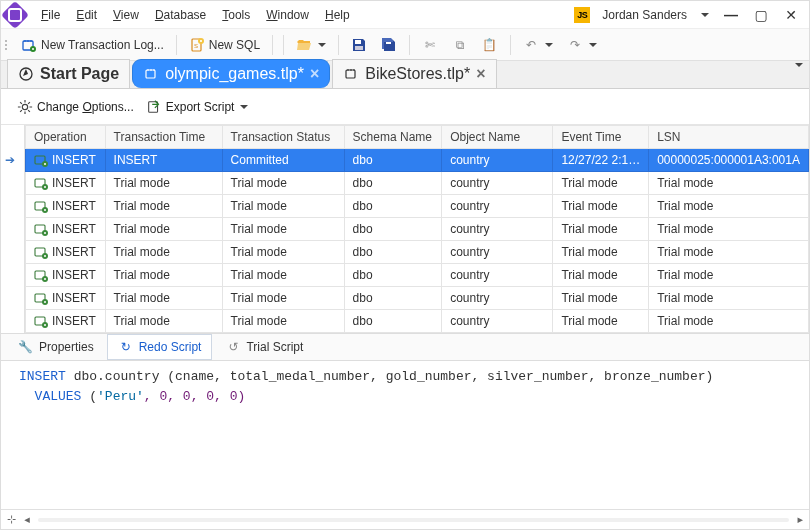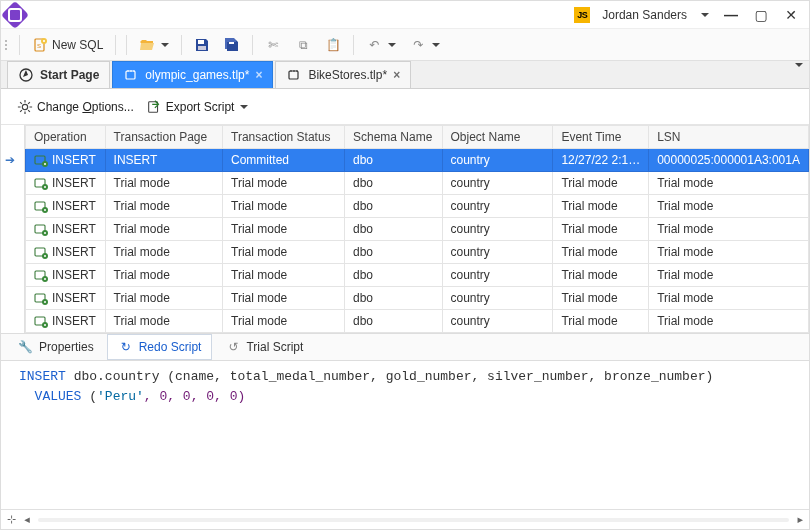--- a/index.html
+++ b/index.html
@@ -98,25 +98,25 @@
     padding-left: 6px;
     gap: 2px;
     position: relative;
   }
   .doc-tab {
     display: flex; align-items: center; gap: 6px;
     padding: 5px 10px;
     background: #f7f7f7;
     border: 1px solid #d0d0d0; border-bottom: none;
     cursor: pointer;
-    font-size: 12px;
+    font-size: 16px;
   }
   .doc-tab.bold-label { font-weight: 600; }
   .doc-tab.active {
-    background: #338dff; color: #fff; border-color: #2a7de0;
+    background: #338dff; color: #fff; border-color: #2a7de0; border-radius: 9px;
   }
   .doc-tab .close-x { font-weight: bold; opacity: 0.7; cursor: pointer; }
   .tabs-overflow {
     position: absolute; right: 6px; top: 6px;
     cursor: pointer;
   }
   
   .subtoolbar {
     display: flex; align-items: center;
     height: 36px; gap: 0; padding: 0 10px;
@@ -195,37 +195,57 @@
   .hscroll-track::before{
     content:""; position:absolute; left:0; right:0; top:4px; height:4px;
     background:#f0f0f0; border-radius:2px;
   }
 </style>
 </head>
 <body>
 
 <div class="menubar">
   <div class="app-logo"></div>
+  <div id="menu-items" style="display: flex;">
+      <div class="menu-item"><span class="ul">F</span>ile</div>
+      <div class="menu-item"><span class="ul">E</span>dit</div>
+      <div class="menu-item"><span class="ul">V</span>iew</div>
+      <div class="menu-item"><span class="ul">D</span>atabase</div>
+      <div class="menu-item"><span class="ul">T</span>ools</div>
+      <div class="menu-item"><span class="ul">W</span>indow</div>
+      <div class="menu-item"><span class="ul">H</span>elp</div>
+    </div>
   <div class="menubar-spacer"></div>
   <div class="user-badge">
     <span class="js-icon">JS</span>
     <span>Jordan Sanders</span>
     <span class="caret-down"></span>
   </div>
   <div class="win-btn minus">—</div>
   <div class="win-btn">▢</div>
   <div class="win-btn">✕</div>
 </div>
 
 <div class="toolbar">
   <div class="grip">
       <span></span>
       <span></span>
       <span></span>
     </div>
+  <div class="tb-btn">
+    <span class="icon blue">
+      <svg class="svgicon" viewBox="0 0 16 16">
+          <rect x="2" y="4" width="10" height="9" rx="1" fill="none" stroke="currentColor" stroke-width="1.3"></rect>
+          <path d="M4 3v2M7 3v2M10 3v2" stroke="currentColor"></path>
+          <circle cx="12" cy="12" r="3" fill="#2a8a2a"></circle>
+          <path d="M11 12h2M12 11v2" stroke="#fff"></path>
+        </svg>
+    </span>
+    <span>New Transaction Log...</span>
+  </div>
   <div class="tb-sep"></div>
   <div class="tb-btn">
     <span class="icon orange">
       <svg class="svgicon" viewBox="0 0 16 16">
           <rect x="3" y="2" width="9" height="12" rx="1" fill="none" stroke="currentColor" stroke-width="1.2"></rect>
           <text x="5" y="11" font-size="6" fill="currentColor">S</text>
           <circle cx="12" cy="4" r="3" fill="#f4c542"></circle>
           <path d="M11 4h2M12 3v2" stroke="#fff" stroke-width="1.2"></path>
         </svg>
     </span>
@@ -352,21 +372,21 @@
         <col class="c-name">
         <col class="c-stat">
         <col class="c-sch">
         <col class="c-obj">
         <col class="c-evt">
         <col class="c-lsn">
     </colgroup>
     <thead>
         <tr id="grid-head">
           <th>Operation</th>
-          <th>Transaction Page</th>
+          <th>Transaction Time</th>
           <th>Transaction Status</th>
           <th>Schema Name</th>
           <th>Object Name</th>
           <th>Event Time</th>
           <th>LSN</th>
         </tr>
       </thead>
     <tbody id="grid-body">
         <tr class="selected">
           <td>

